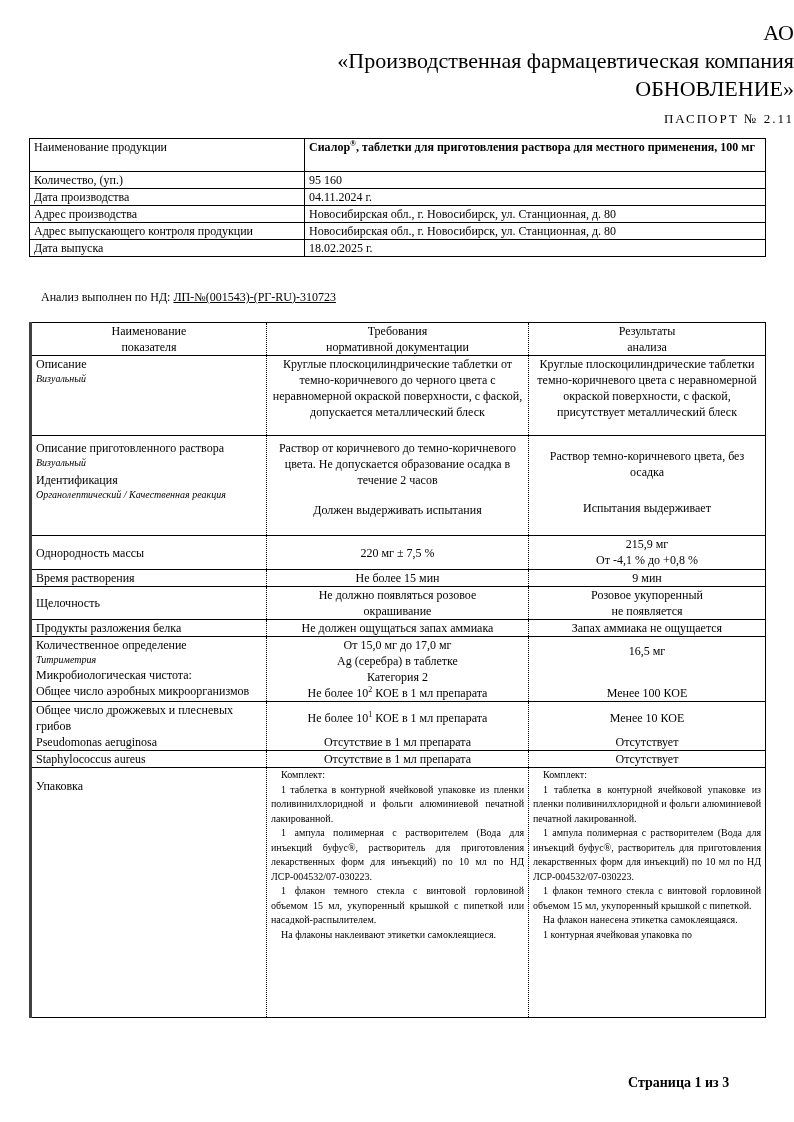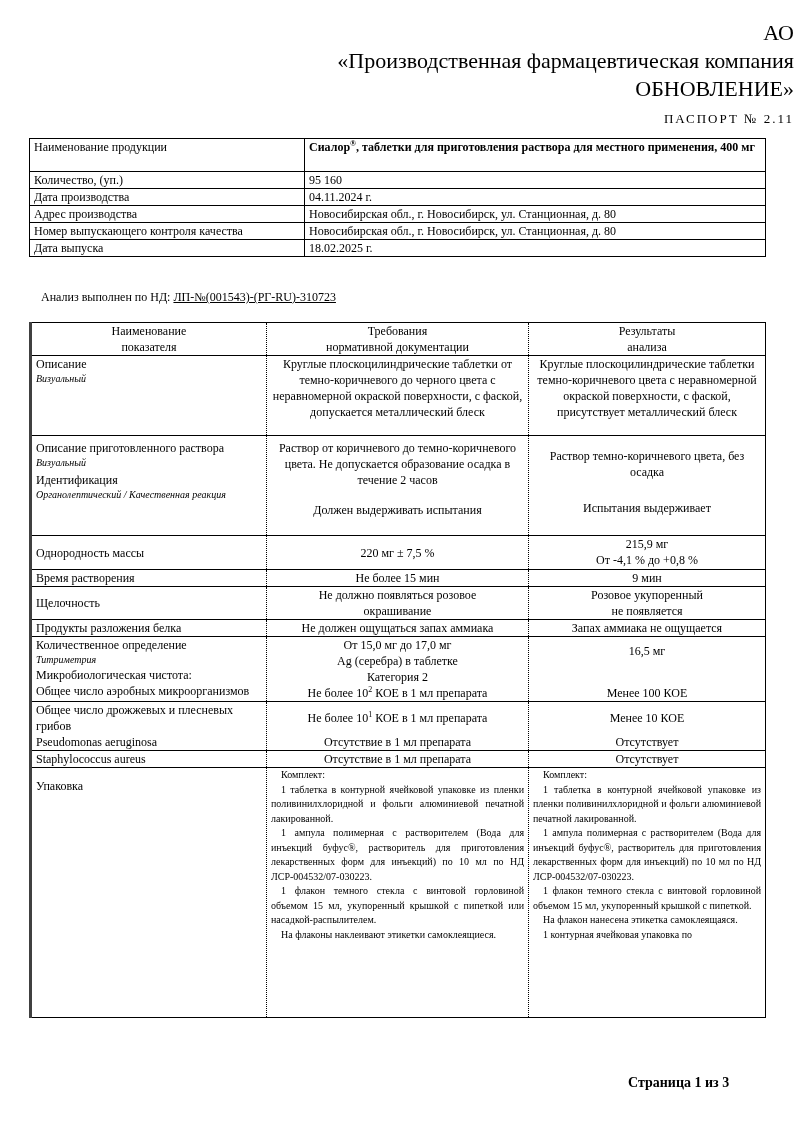--- a/index.html
+++ b/index.html
@@ -36,36 +36,36 @@
 
 <div class="hdr h1">АО</div>
 <div class="hdr h2">«Производственная фармацевтическая компания</div>
 <div class="hdr h3">ОБНОВЛЕНИЕ»</div>
 <div class="hdr h4">ПАСПОРТ № 2.11</div>
 
 <table class="info">
   <tbody>
       <tr>
     <td style="height:32px">Наименование продукции</td>
-    <td class="bold"><span>Сиалор</span><sup>®</sup><span>, таблетки для приготовления раствора для местного применения, 400 мг</span></td>
+    <td class="bold"><span>Сиалор</span><sup>®</sup><span>, таблетки для приготовления раствора для местного применения, 100 мг</span></td>
   </tr>
   <tr>
     <td>Количество, (уп.)</td>
     <td>95 160</td>
   </tr>
   <tr>
     <td>Дата производства</td>
     <td>04.11.2024 г.</td>
   </tr>
   <tr>
     <td>Адрес производства</td>
     <td>Новосибирская обл., г. Новосибирск, ул. Станционная, д. 80</td>
   </tr>
   <tr>
-    <td>Номер выпускающего контроля качества</td>
+    <td>Адрес выпускающего контроля продукции</td>
     <td>Новосибирская обл., г. Новосибирск, ул. Станционная, д. 80</td>
   </tr>
   <tr>
     <td>Дата выпуска</td>
     <td>18.02.2025 г.</td>
   </tr>
 </tbody>
   </table>
 
 <div class="nd">

